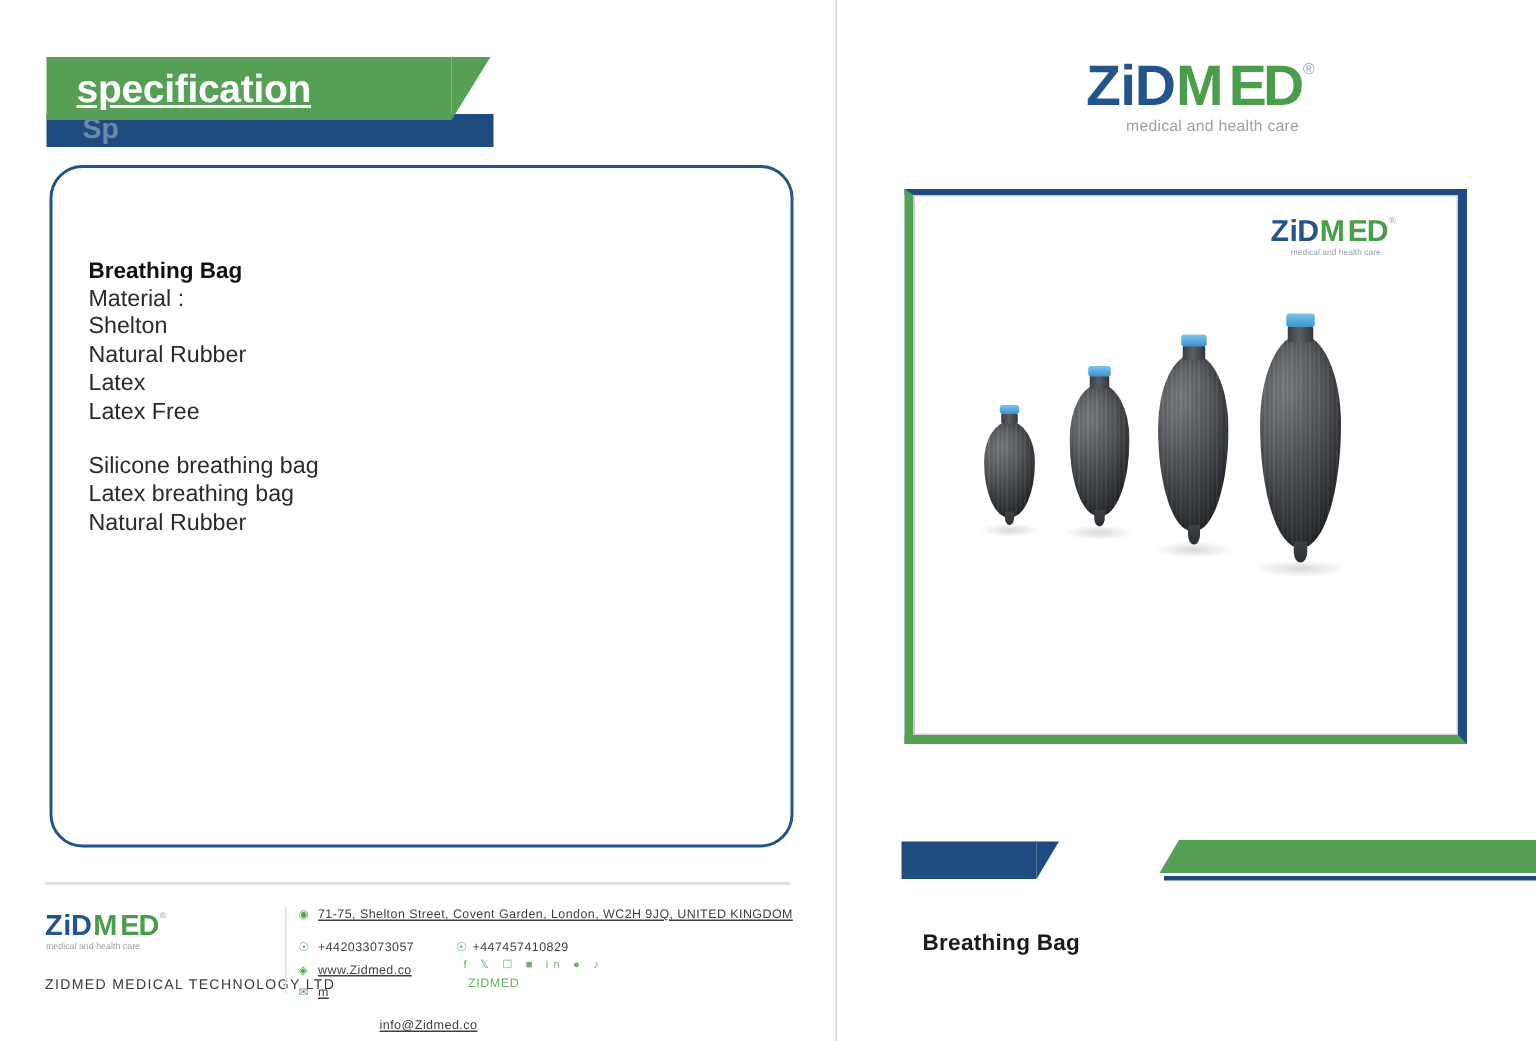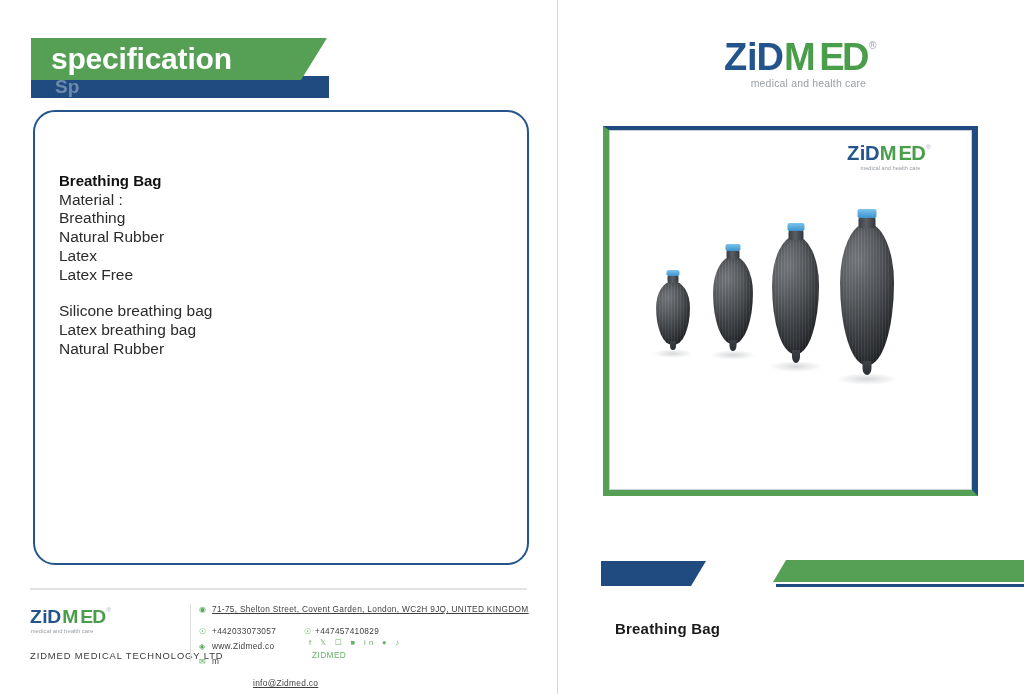--- a/index.html
+++ b/index.html
@@ -72,24 +72,25 @@
     width: 0; height: 0;
     border-top: 42px solid #55a054;
     border-right: 26px solid transparent;
   }
   .spec-banner-text {
     position: absolute;
     left: 20px;
     top: 0;
     line-height: 42px;
     color: #ffffff;
-    font-size: 30px;
+    font-size: 26px;
     font-weight: bold;
     letter-spacing: -0.2px;
     white-space: nowrap;
+    text-decoration: underline;
   }
 
   
   .spec-box {
     position: absolute;
     left: 33px;
     top: 110px;
     width: 496px;
     height: 455px;
     border: 2.5px solid #23548c;
@@ -178,21 +179,21 @@
     font-size: 8px;
     line-height: 9px;
   }
   .addr-wrap {
     position: absolute;
     left: 13px; top: 0;
     width: 320px;
     line-height: 11.5px;
     text-decoration: underline;
   }
-  .underlined { }
+  .underlined { text-decoration: underline; }
   .social-row {
     position: absolute;
     left: 110px;
     top: 34px;
     font-size: 7.5px;
     color: #6bb06b;
     letter-spacing: 3.4px;
     white-space: nowrap;
   }
   .handle {
@@ -379,21 +380,21 @@
   <div class="spec-underbar">Sp</div>
   <div class="spec-banner">
     <span class="spec-banner-text">specification</span>
   </div>
 
   <div class="spec-box"></div>
 
   <div class="spec-text">
     <div class="title">Breathing Bag</div>
     <div>Material  :</div>
-    <div>Breathing</div>
+    <div>Shelton</div>
     <div>Natural Rubber</div>
     <div>Latex</div>
     <div>Latex Free</div>
     <div class="gap"></div>
     <div>Silicone breathing bag</div>
     <div>Latex breathing bag</div>
     <div>Natural Rubber</div>
   </div>
 
   <div class="footer-rule"></div>

